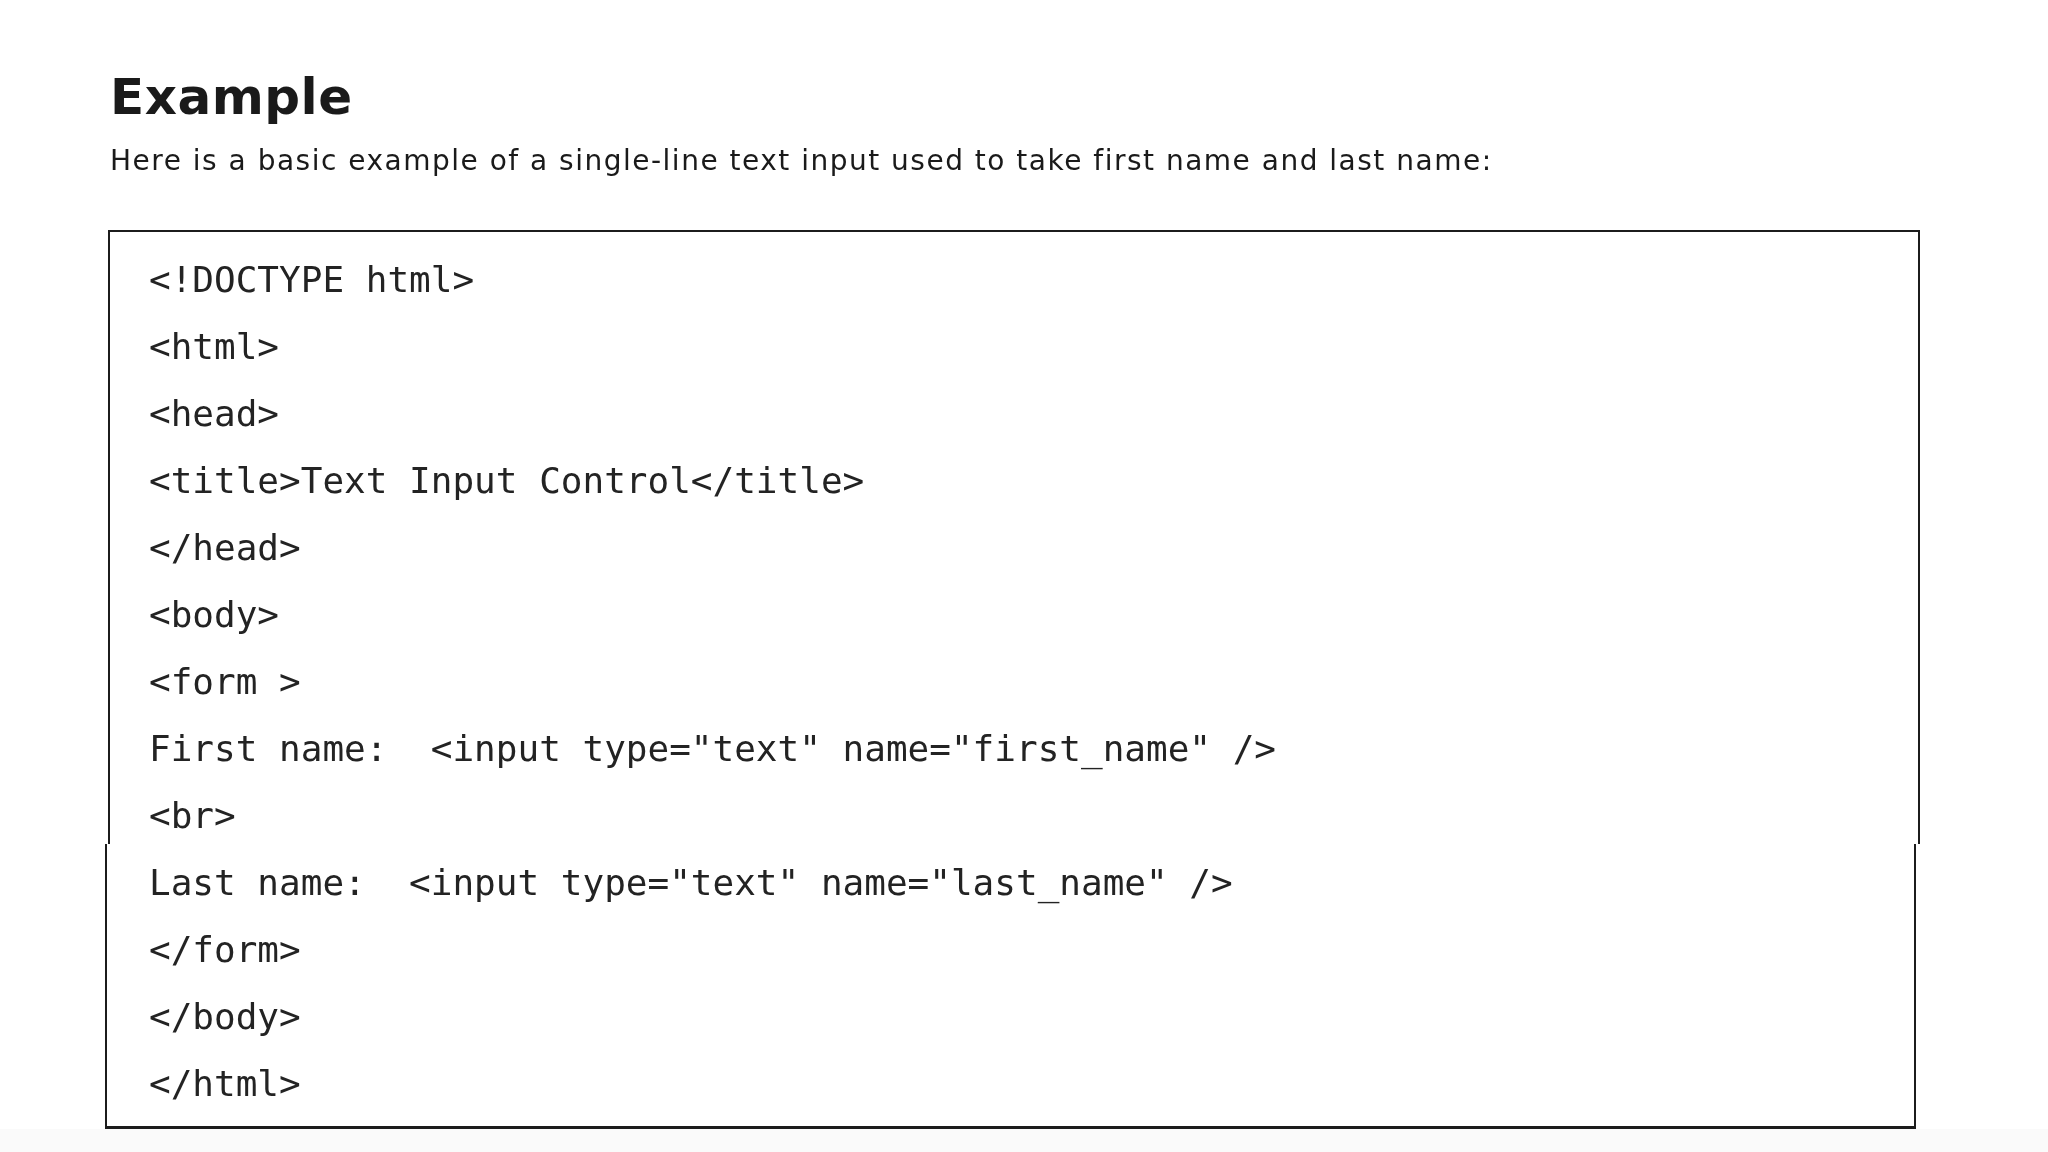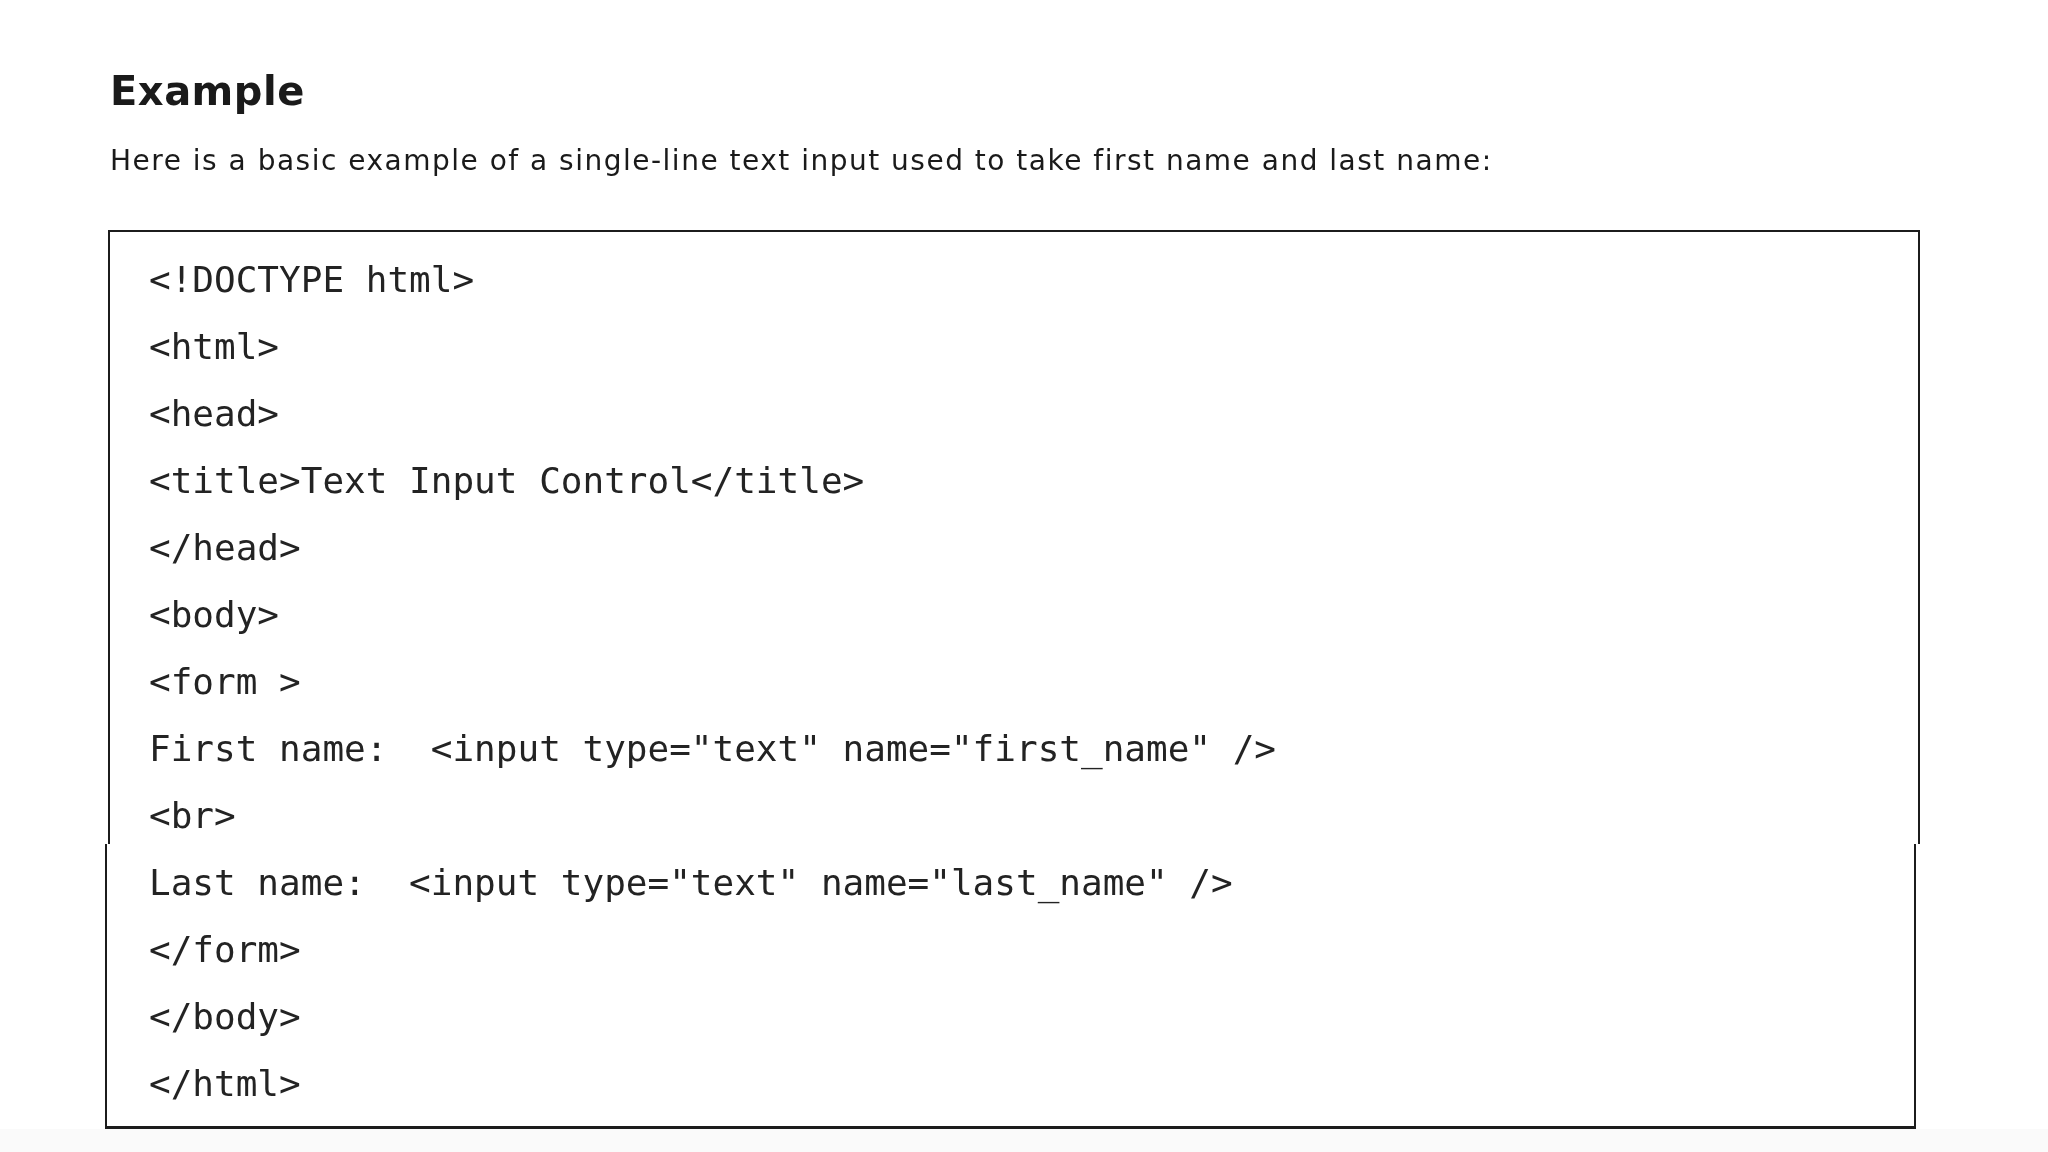--- a/index.html
+++ b/index.html
@@ -18,21 +18,21 @@
   .page {
     position: relative;
     width: 2048px; height: 1152px;
     background: var(--background);
     font-family: "DejaVu Sans", "Liberation Sans", sans-serif;
     color: var(--text);
   }
   .heading {
     position: absolute;
     left: 110px; top: 68px;
-    font-size: 40px;
+    font-size: 50px;
     font-weight: bold;
     letter-spacing: 0.5px;
     color: var(--text);
   }
   .intro {
     position: absolute;
     left: 110px; top: 144px;
     font-size: 28px;
     letter-spacing: 1.5px;
     white-space: nowrap;

